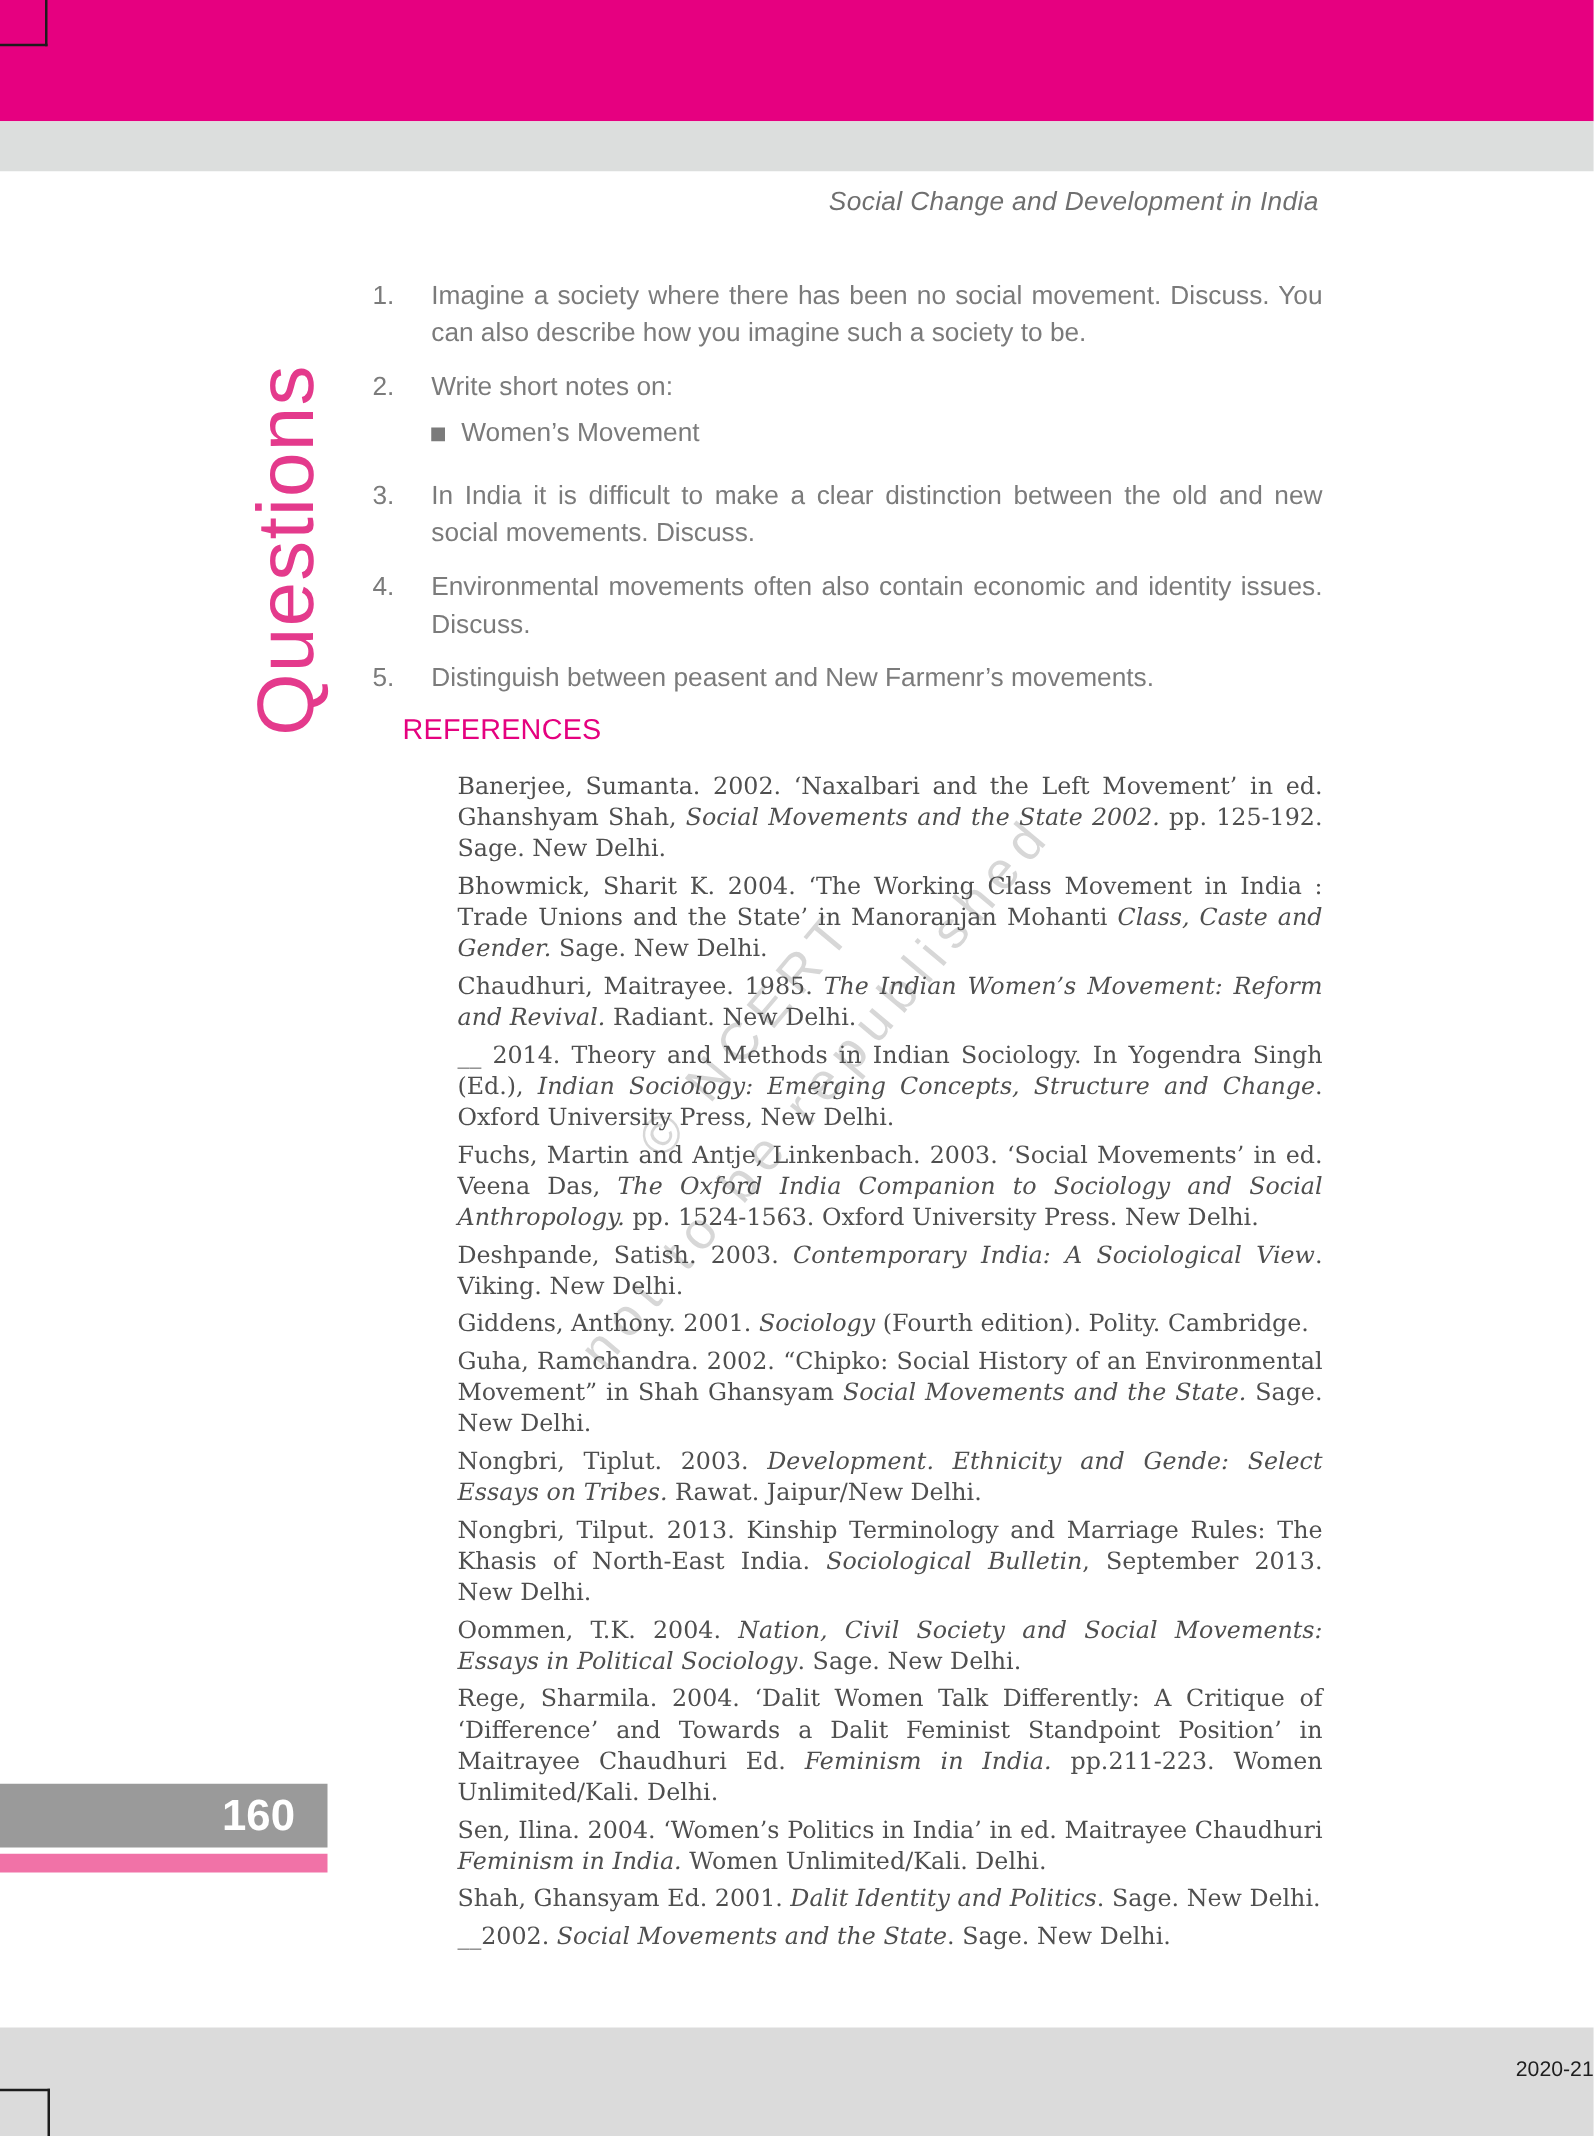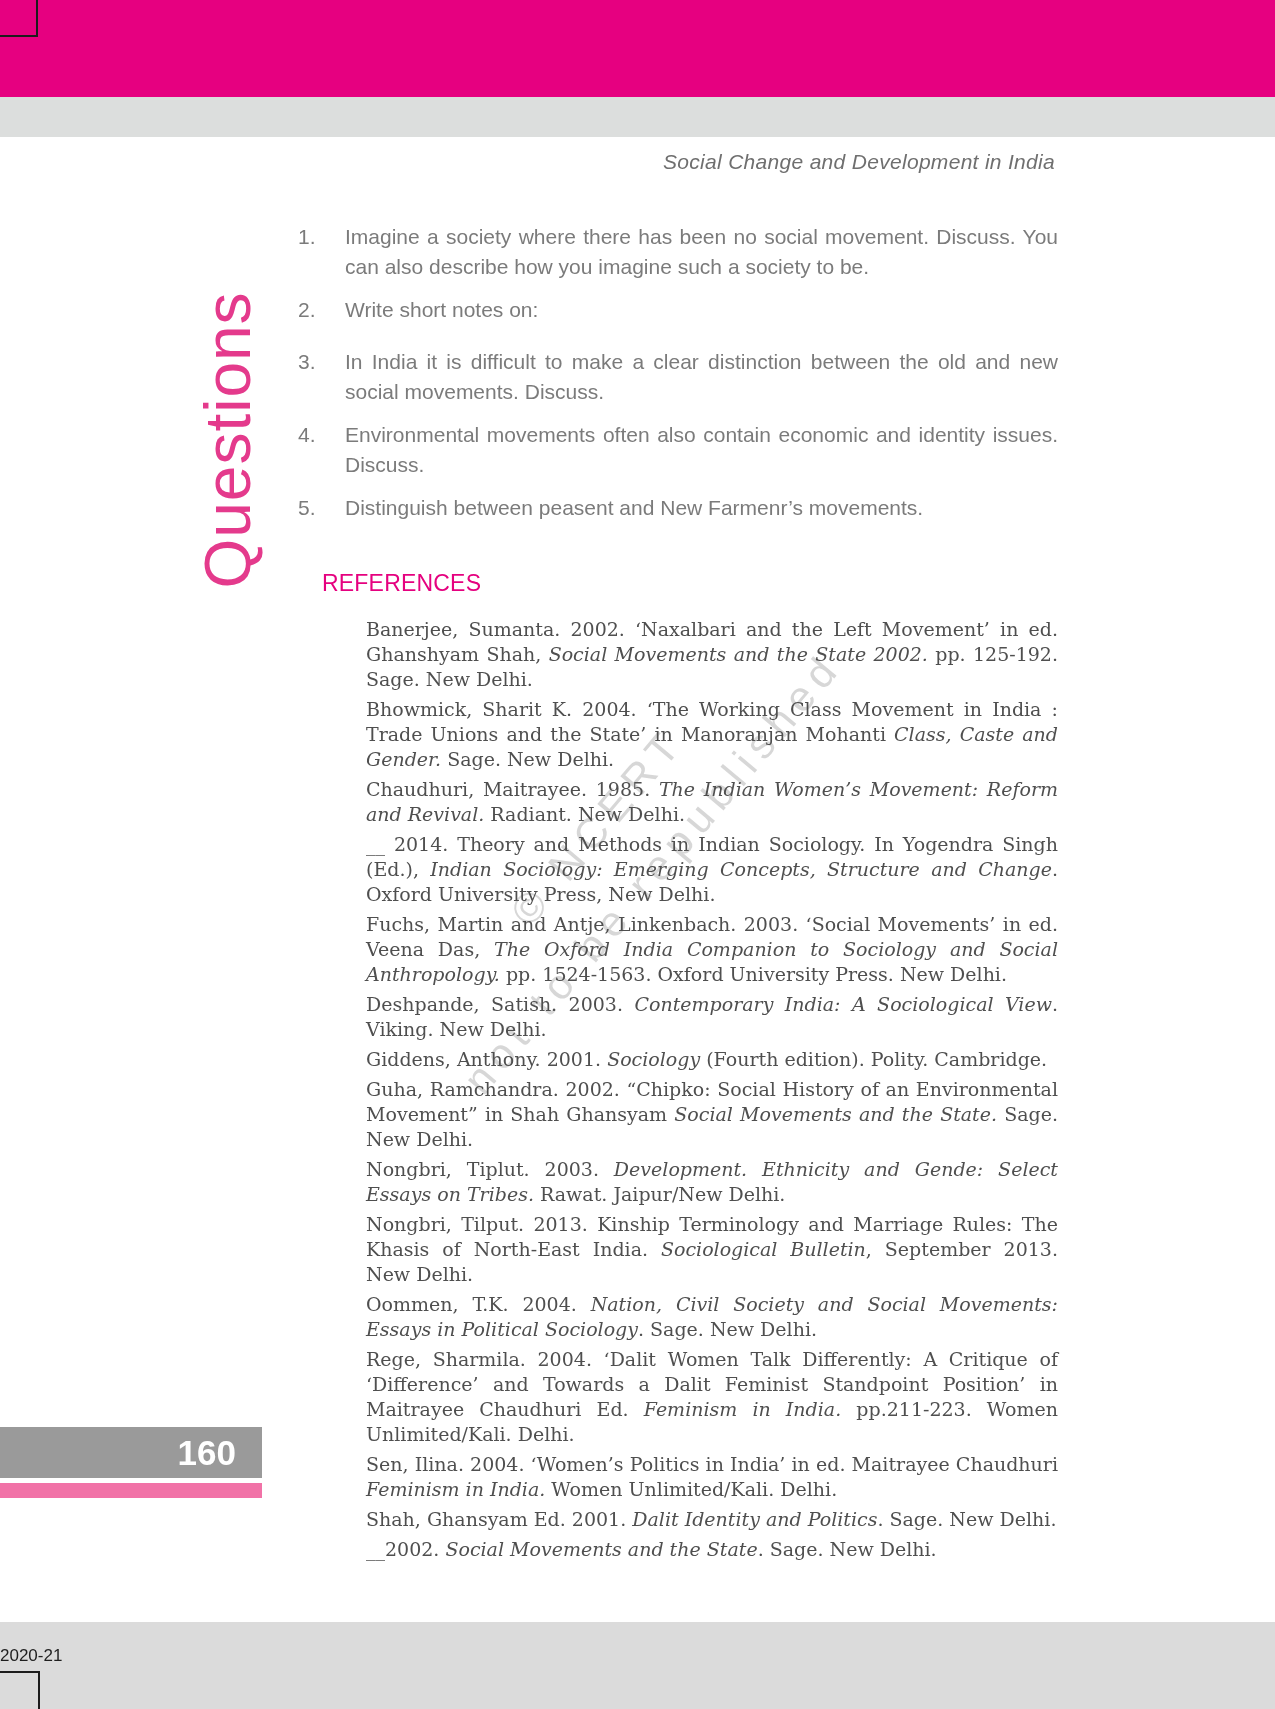--- a/index.html
+++ b/index.html
@@ -108,21 +108,21 @@
   .page-tab-underbar{
     position:absolute;left:0;top:1483px;width:262px;height:15px;
     background:var(--tab_pink);
   }
   .footer{
     position:absolute;left:0;top:1622px;width:1275px;height:87px;
     background:var(--footer_gray);
   }
   .footer-text{
     position:absolute;left:0;top:24px;width:100%;
-    text-align:left;font-size:17px;color:#1e1e1e;
+    text-align:right;font-size:17px;color:#1e1e1e;
   }
 </style>
 </head>
 <body>
 
 <div class="banner"></div>
 <div class="gray-band"></div>
 <div class="crop-top-left"></div>
 
 <div class="running-title">Social Change and Development in India</div>
@@ -140,20 +140,24 @@
         <div class="q-num">1.</div>
         <div class="q-body">
           <div class="q-text">Imagine a society where there has been no social movement. Discuss. You can also describe how you imagine such a society to be.</div>
         </div>
       </div>
       <div class="q-item">
         <div class="q-num">2.</div>
         <div class="q-body">
           <div class="q-text">Write short notes on:</div>
           <div class="q-sub">
+            <div class="q-sub-item">
+              <span class="sq"></span>
+              <span>Women’s Movement</span>
+            </div>
           </div>
         </div>
       </div>
       <div class="q-item">
         <div class="q-num">3.</div>
         <div class="q-body">
           <div class="q-text">In India it is difficult to make a clear distinction between the old and new social movements. Discuss.</div>
         </div>
       </div>
       <div class="q-item">

